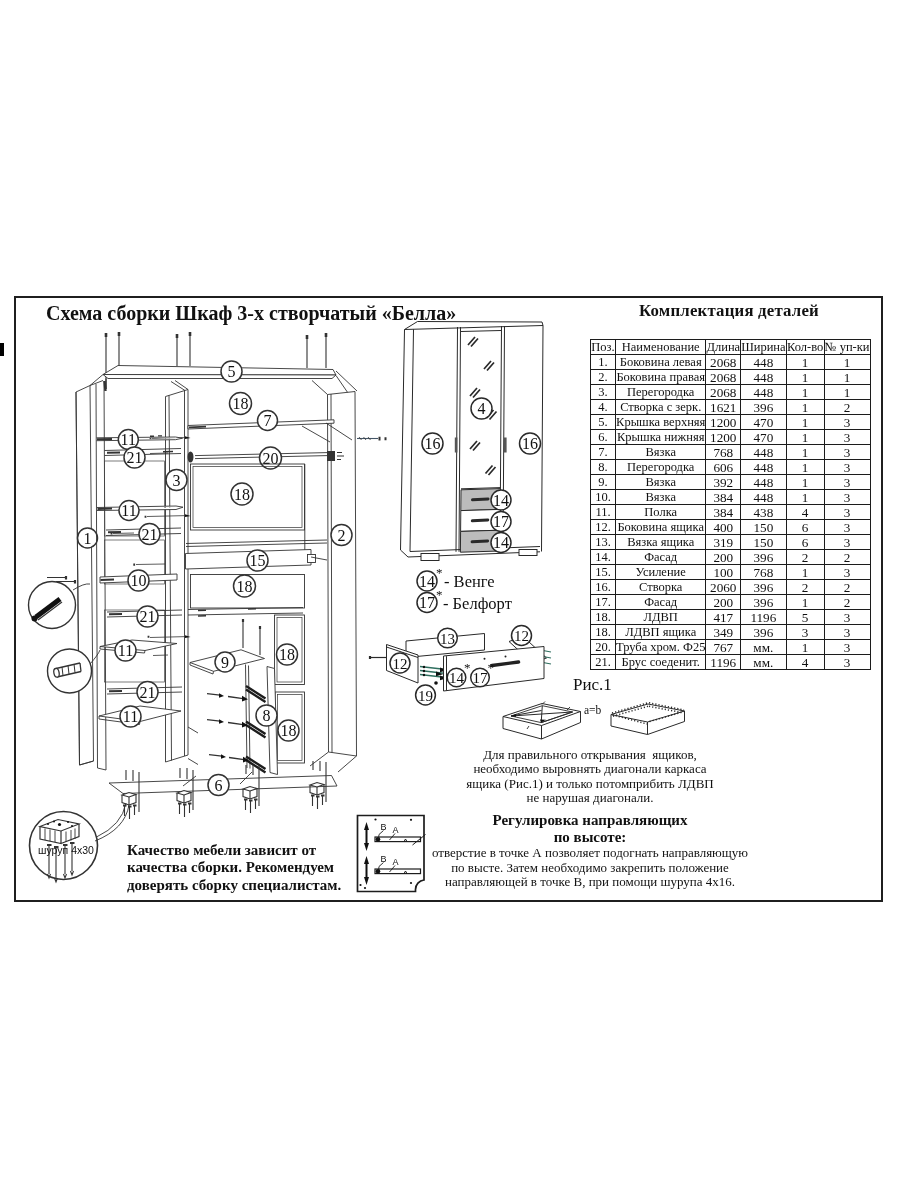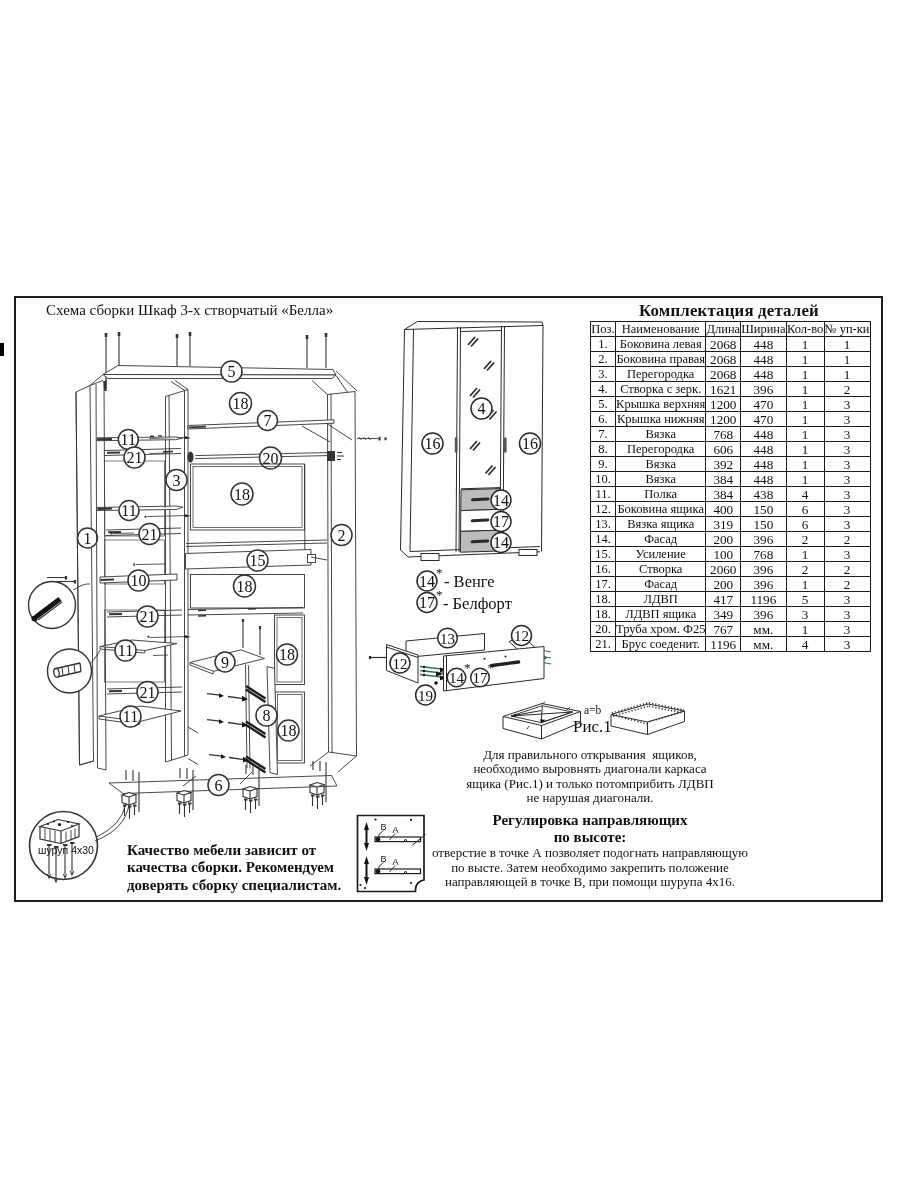--- a/index.html
+++ b/index.html
@@ -10,25 +10,25 @@
 table.parts tr:first-child td{font-size:12.5px;}
 table.parts td:nth-child(n+3){font-size:13.2px;}
 </style>
 </head>
 <body>
 
 <div class="abs" style="left:14px;top:296px;width:869px;height:606px;border:2px solid #1f1f1f;box-sizing:border-box;"></div>
 
 <div class="abs" style="left:0px;top:343px;width:4px;height:13px;background:#000;"></div>
 
-<div class="abs" style="left:46px;top:302px;font-size:15px;">Схема сборки Шкаф 3-х створчатый «Белла»</div>
+<div class="abs" style="left:46px;top:302px;font-size:20px;font-weight:bold;">Схема сборки Шкаф 3-х створчатый «Белла»</div>
 
 <div class="abs" style="left:589px;top:301px;width:280px;text-align:center;font-weight:bold;font-size:16.8px;letter-spacing:0.2px;">Комплектация деталей</div>
 
-<table class="parts abs" style="left:590px;top:321px;padding-left:8px;">
+<table class="parts abs" style="left:590px;top:339px;padding-left:8px;">
 <tbody>
       <tr>
         <td style="width:24px;">Поз.</td>
         <td style="width:89px;">Наименование</td>
         <td style="width:33px;">Длина</td>
         <td style="width:43px;">Ширина</td>
         <td style="width:37px;">Кол-во</td>
         <td style="width:40px;">№ уп-ки</td>
       </tr>
 <tr>
@@ -195,21 +195,21 @@
         <td>21.</td>
         <td>Брус соеденит.</td>
         <td>1196</td>
         <td>мм.</td>
         <td>4</td>
         <td>3</td>
       </tr>
 </tbody>
   </table>
 
-<div class="abs" style="left:573px;top:675px;font-size:17px;margin-top:42px;">Рис.1</div>
+<div class="abs" style="left:573px;top:675px;font-size:17px;">Рис.1</div>
 
 <div class="abs" style="left:430px;top:748px;width:320px;text-align:center;font-size:13px;line-height:14.3px;">Для правильного открывания&nbsp; ящиков,<br>необходимо выровнять диагонали каркаса<br>ящика (Рис.1) и только потомприбить ЛДВП<br>не нарушая диагонали.</div>
 
 <div class="abs" style="left:430px;top:812px;width:320px;text-align:center;font-weight:bold;font-size:15px;line-height:17px;">Регулировка направляющих<br>по высоте:</div>
 
 <div class="abs" style="left:410px;top:846px;width:360px;text-align:center;font-size:13px;line-height:14.6px;">отверстие в точке А позволяет подогнать направляющую<br>по высте. Затем необходимо закрепить положение<br>направляющей в точке В, при помощи шурупа 4х16.</div>
 
 <div class="abs" style="left:127px;top:841.5px;font-weight:bold;font-size:15px;line-height:17.5px;">Качество мебели зависит от<br>качества сборки. Рекомендуем<br>доверять сборку специалистам.</div>
 
 <svg class="abs" style="left:20px;top:325px;" width="380" height="580" viewBox="20 325 380 580" fill="none" stroke="#333" stroke-width="0.9">

